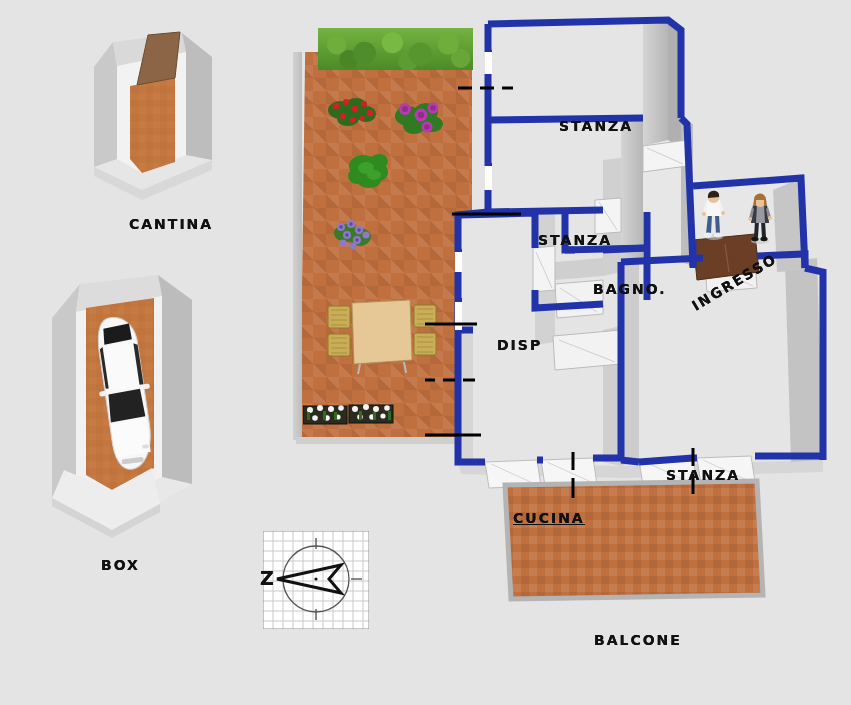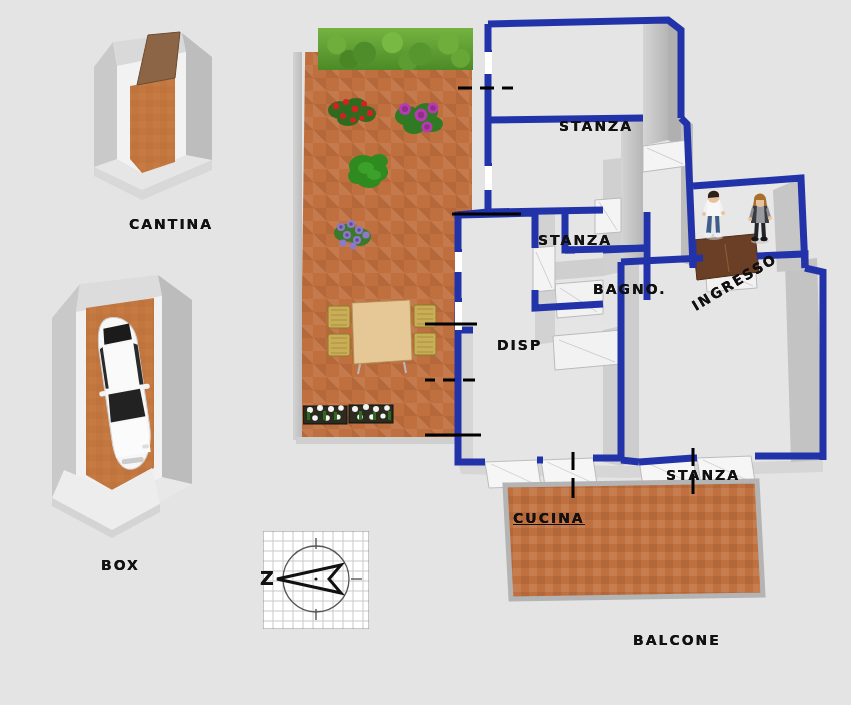--- a/index.html
+++ b/index.html
@@ -585,15 +585,15 @@
   <div class="label big" style="left:593px;top:281px;">BAGNO.</div>
 
   <div class="label big" style="left:689px;top:300px;transform:rotate(-31deg);transform-origin:left top;">INGRESSO</div>
 
   <div class="label big" style="left:497px;top:337px;">DISP</div>
 
   <div class="label big" style="left:666px;top:467px;">STANZA</div>
 
   <div class="label big" style="left:513px;top:510px;text-decoration:underline;">CUCINA</div>
 
-  <div class="label big" style="left:594px;top:632px;margin-left:39px;">BALCONE</div>
+  <div class="label big" style="left:594px;top:632px;">BALCONE</div>
 
 </div>
 
 </body></html>

